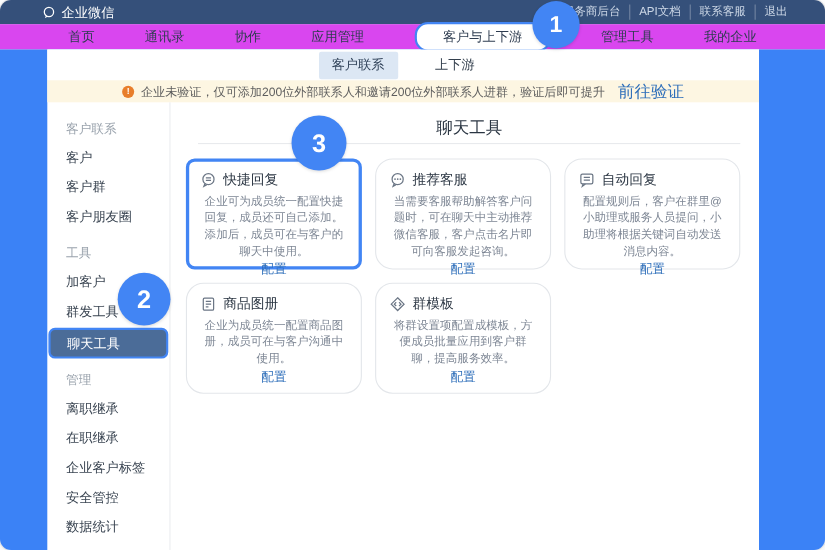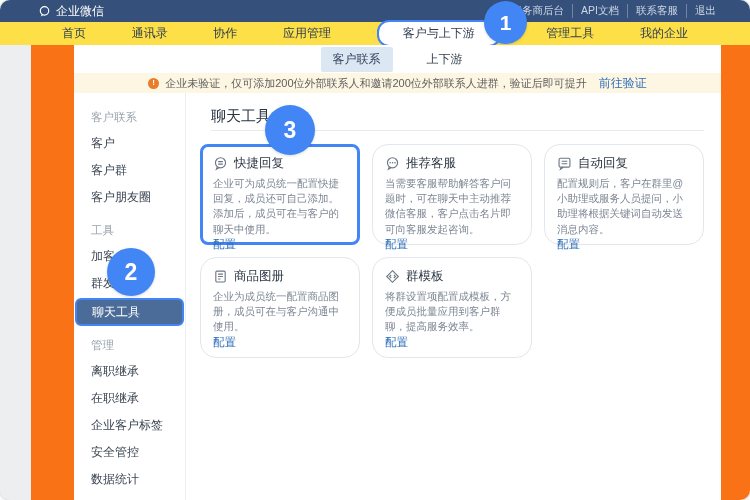--- a/index.html
+++ b/index.html
@@ -1,46 +1,46 @@
 <!DOCTYPE html>
 <html><head>
 <meta charset="utf-8">
 <style>
   * { margin:0; padding:0; box-sizing:border-box; }
   html,body { background:#fff; font-family:"Liberation Sans","DejaVu Sans",sans-serif; }
   .window{ position:relative; width:750px; height:500px; border-radius:10px; overflow:hidden;
-           background:#edeef0; box-shadow:0 0 0 1px #e3e5e8, 0 2px 10px rgba(0,0,0,.08); }
+           background:#edeef0; box-shadow:0 0 0 1px #e3e5e8, 0 2px 10px rgba(0,0,0,.08);text-align:center; }
 
   
   .topbar{ height:22px; background:#35507a; display:flex; align-items:center; padding:0 26px 0 38px; }
   .logo{ display:flex; align-items:center; gap:5px; color:#fff; font-size:12px; }
   .logo svg{ display:block; }
   .top-links{ margin-left:auto; display:flex; align-items:center; }
   .top-links a{ color:#ccd7e6; font-size:10.5px; text-decoration:none; padding:0 8px; position:relative; }
   .top-links a + a{ border-left:1px solid rgba(255,255,255,.30); }
 
   
-  .mainnav{ height:23px; background:#fde047; display:flex; align-items:center;
+  .mainnav{ height:23px; background:#d946ef; display:flex; align-items:center;
             justify-content:space-between; padding:0 62px; }
   .mainnav .nav-item{ font-size:12px; color:#2e3c50; cursor:pointer; white-space:nowrap; }
   .mainnav .nav-item.active{ border:2px solid #4285f4; border-radius:12px; padding:3px 24px; margin:-3px 0; background:#fff; }
 
   
-  .content{ height:455px; background:#f97316;margin-left:31px; }
+  .content{ height:455px; background:#3b82f6; }
   .panel{ margin-left:43px; width:647px; height:100%; background:#fff; display:flex; flex-direction:column; }
 
   .tabstrip{ height:28px; display:flex; align-items:center; justify-content:center; gap:22px; background:#fff; }
   .tab{ font-size:12px; color:#333f4d; cursor:pointer; padding:4px 12px; border-radius:2px; }
   .tab.selected{ background:#dce7f4; color:#31435a; }
 
   .warning{ height:20px; background:#fdf6e2; display:flex; align-items:center; justify-content:center; gap:6px; }
   .warn-ic{ width:11px; height:11px; border-radius:50%; background:#e87e2b; color:#fff; font-size:8px; font-weight:bold;
             display:flex; align-items:center; justify-content:center; line-height:1; }
   .warning .wtext{ font-size:11px; color:#5e5e5e; }
-  .warning a{ font-size:12px; color:#2f6fba; text-decoration:none; margin-left:6px; }
+  .warning a{ font-size:15px; color:#2f6fba; text-decoration:none; margin-left:6px; }
 
   .body{ flex:1; display:flex; min-height:0; }
   .sidebar{ width:112px; border-right:1px solid #ecedf0; padding-top:12px; }
   .sb-header{ height:25px; display:flex; align-items:center; padding-left:17px; font-size:11.5px; color:#9aa3ad; }
   .sb-item{ height:27px; display:flex; align-items:center; padding-left:17px; font-size:12px; color:#3a4552; cursor:pointer; }
   .sb-item.selected{ background:#4b6c98; color:#fff; border:2px solid #4285f4; border-radius:6px;
                      margin:1px 1px; height:28px; padding-left:15px; }
   .sb-group{ margin-bottom:7px; }
 
   .main{ flex:1; padding:12px 17px 0 14px; }

